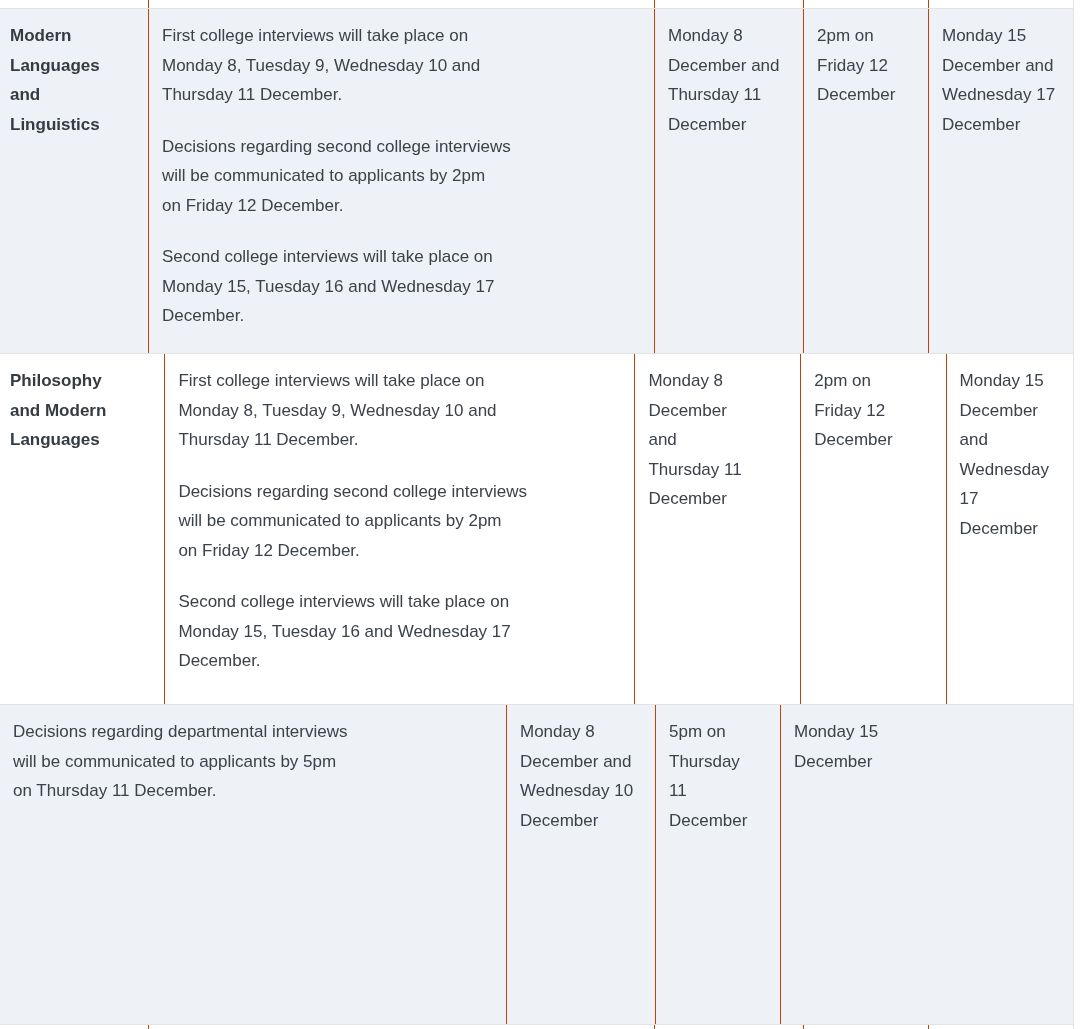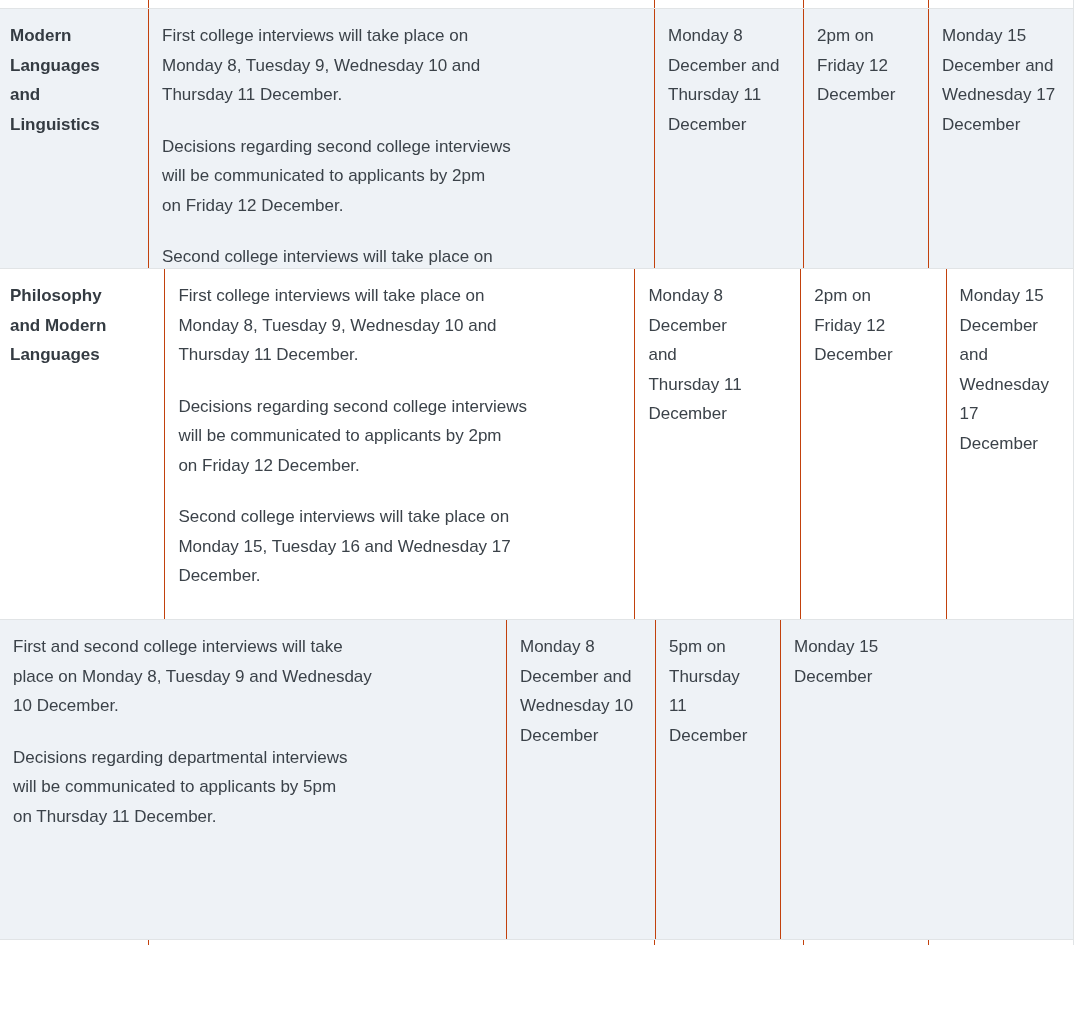--- a/index.html
+++ b/index.html
@@ -21,21 +21,21 @@
   }
   .row {
     display: flex;
     background: #ffffff;
     border-top: 1px solid #e1e4e6;
     box-sizing: border-box;
   }
   .row.shaded { background: #eef2f6; }
   .row.no-top { border-top: none; }
   .r-sliver-top { height: 8px; }
-  .r1 { height: 260px; }
+  .r1 { height: 345px; }
   .r2 { height: 351px; gap: 35px; }
   .r3 { height: 320px; }
   .r-sliver-bottom { height: 6px; }
   .cell {
     box-sizing: border-box;
     padding: 12px 12px 12px 13px;
     font-size: 17px;
     line-height: 29.5px;
     overflow: hidden;
     white-space: pre-line;
@@ -116,23 +116,20 @@
 Friday 12
 December</div>
       <div class="cell c5">Monday 15
 December and
 Wednesday 17
 December</div>
     </div>
 
     <div class="row r3 shaded">
       <div class="cell c2">
-        <p>First and second college interviews will take
-place on Monday 8, Tuesday 9 and Wednesday
-10 December.</p>
         <p>Decisions regarding departmental interviews
 will be communicated to applicants by 5pm
 on Thursday 11 December.</p>
       </div>
       <div class="cell c3">Monday 8
 December and
 Wednesday 10
 December</div>
       <div class="cell c4">5pm on
 Thursday

